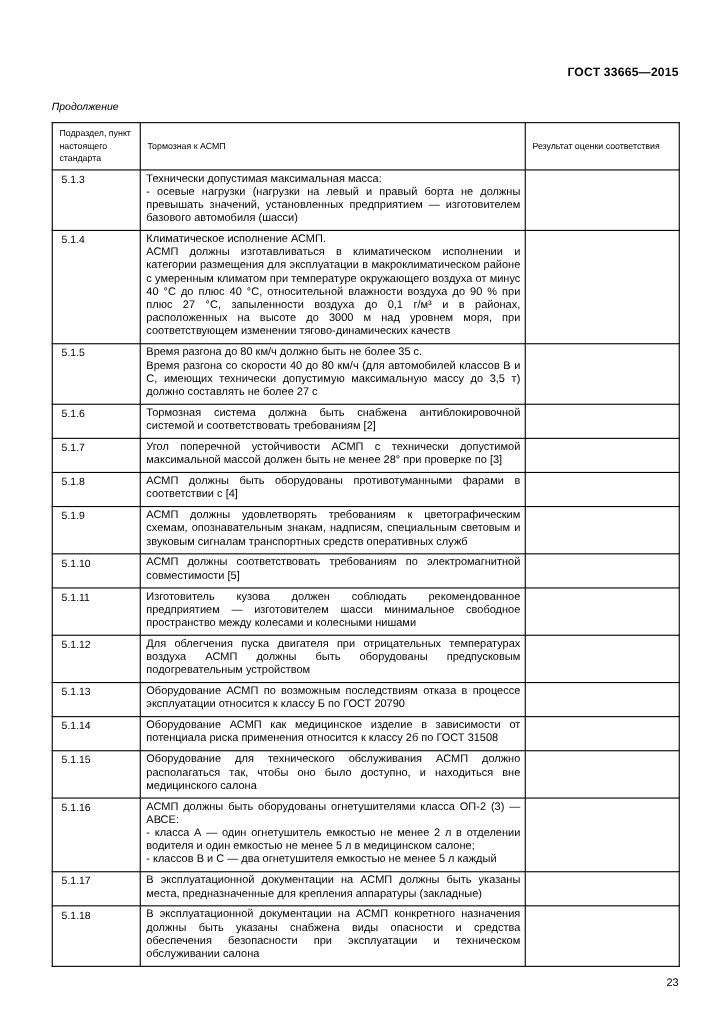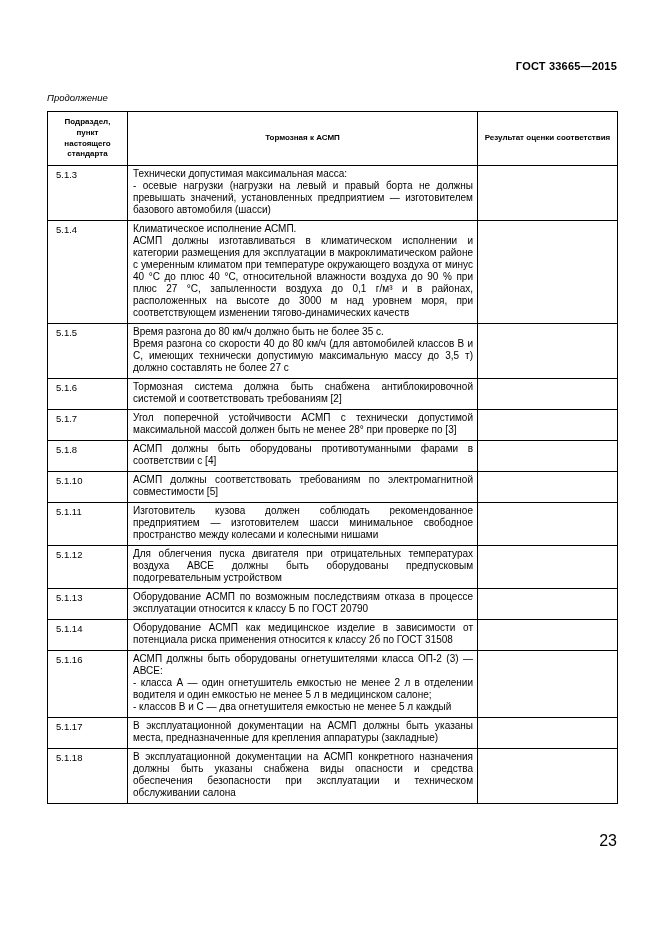--- a/index.html
+++ b/index.html
@@ -37,22 +37,22 @@
       border-collapse: collapse;
       table-layout: fixed;
     }
     .req-table th,
     .req-table td {
       border: 1px solid #000000;
       vertical-align: top;
     }
     .req-table th {
       font-size: 8px;
-      font-weight: bold;
-      text-align: center;
+      font-weight: normal;
+      text-align: left;
       vertical-align: middle;
       padding: 5px 6px;
       line-height: 1.35;
     }
     col.col-clause { width: 80px; }
     col.col-req { width: 350px; }
     col.col-result { width: 140px; }
     td.clause-cell {
       font-size: 9.5px;
       padding: 3px 2px 3px 8px;
@@ -62,23 +62,23 @@
       line-height: 1.2;
       padding: 2px 4px 4px 5px;
       text-align: justify;
       white-space: pre-line;
     }
     td.result-cell {
       font-size: 9.5px;
     }
     .page-number {
       position: absolute;
-      top: 832px;
+      top: 888px;
       right: 44px;
-      font-size: 16px;
+      font-size: 10px;
     }
   </style>
 </head>
 <body>
 
 <div class="doc-number">ГОСТ 33665—2015</div>
 
 <div class="continuation">Продолжение</div>
 
 <table class="req-table">
@@ -122,42 +122,52 @@
         <td class="clause-cell">5.1.7</td>
         <td class="req-cell">Угол поперечной устойчивости АСМП с технически допустимой максимальной массой должен быть не менее 28° при проверке по [3]</td>
         <td class="result-cell"></td>
       </tr>
       <tr>
         <td class="clause-cell">5.1.8</td>
         <td class="req-cell">АСМП должны быть оборудованы противотуманными фарами в соответствии с [4]</td>
         <td class="result-cell"></td>
       </tr>
       <tr>
+        <td class="clause-cell">5.1.9</td>
+        <td class="req-cell">АСМП должны удовлетворять требованиям к цветографическим схемам, опознавательным знакам, надписям, специальным световым и звуковым сигналам транспортных средств оперативных служб</td>
+        <td class="result-cell"></td>
+      </tr>
+      <tr>
         <td class="clause-cell">5.1.10</td>
         <td class="req-cell">АСМП должны соответствовать требованиям по электромагнитной совместимости [5]</td>
         <td class="result-cell"></td>
       </tr>
       <tr>
         <td class="clause-cell">5.1.11</td>
         <td class="req-cell">Изготовитель кузова должен соблюдать рекомендованное предприятием — изготовителем шасси минимальное свободное пространство между колесами и колесными нишами</td>
         <td class="result-cell"></td>
       </tr>
       <tr>
         <td class="clause-cell">5.1.12</td>
-        <td class="req-cell">Для облегчения пуска двигателя при отрицательных температурах воздуха АВСЕ должны быть оборудованы предпусковым подогревательным устройством</td>
+        <td class="req-cell">Для облегчения пуска двигателя при отрицательных температурах воздуха АСМП должны быть оборудованы предпусковым подогревательным устройством</td>
         <td class="result-cell"></td>
       </tr>
       <tr>
         <td class="clause-cell">5.1.13</td>
         <td class="req-cell">Оборудование АСМП по возможным последствиям отказа в процессе эксплуатации относится к классу Б по ГОСТ 20790</td>
         <td class="result-cell"></td>
       </tr>
       <tr>
         <td class="clause-cell">5.1.14</td>
         <td class="req-cell">Оборудование АСМП как медицинское изделие в зависимости от потенциала риска применения относится к классу 2б по ГОСТ 31508</td>
+        <td class="result-cell"></td>
+      </tr>
+      <tr>
+        <td class="clause-cell">5.1.15</td>
+        <td class="req-cell">Оборудование для технического обслуживания АСМП должно располагаться так, чтобы оно было доступно, и находиться вне медицинского салона</td>
         <td class="result-cell"></td>
       </tr>
       <tr>
         <td class="clause-cell">5.1.16</td>
         <td class="req-cell">АСМП должны быть оборудованы огнетушителями класса ОП-2 (3) — АВСЕ:
 - класса А — один огнетушитель емкостью не менее 2 л в отделении водителя и один емкостью не менее 5 л в медицинском салоне;
 - классов В и С — два огнетушителя емкостью не менее 5 л каждый</td>
         <td class="result-cell"></td>
       </tr>
       <tr>

